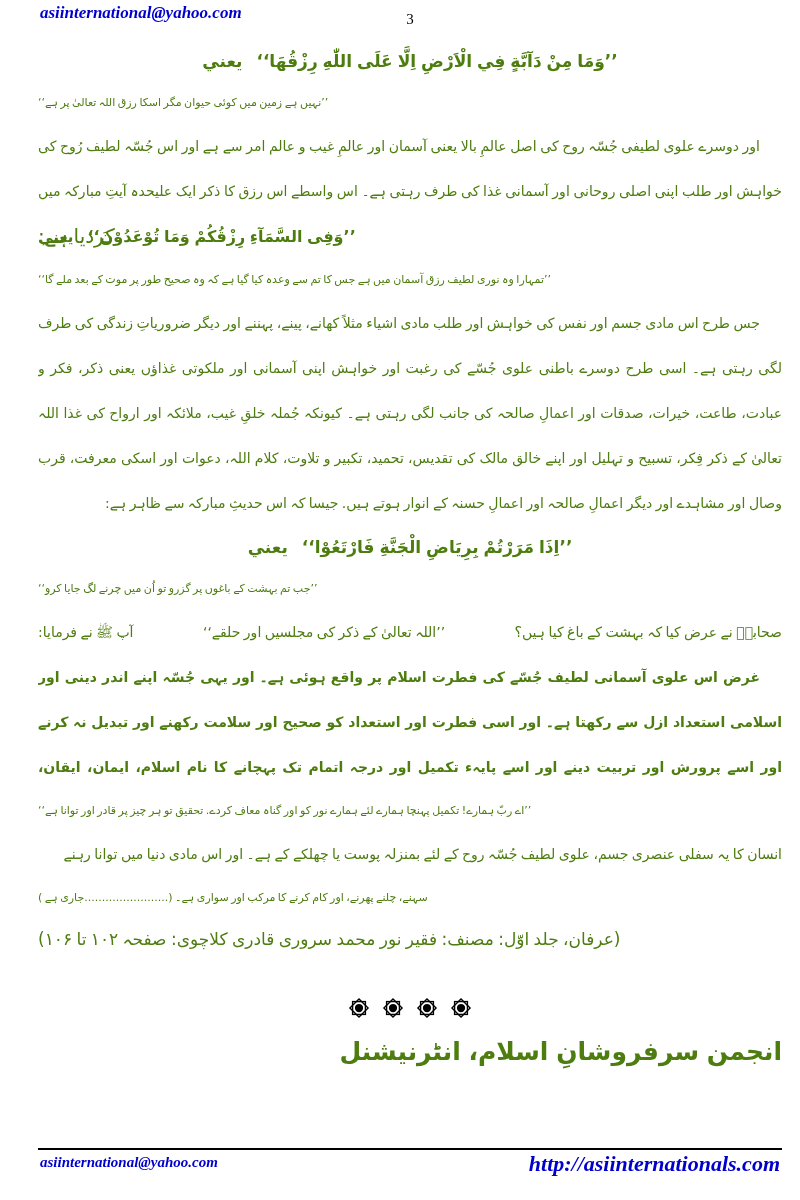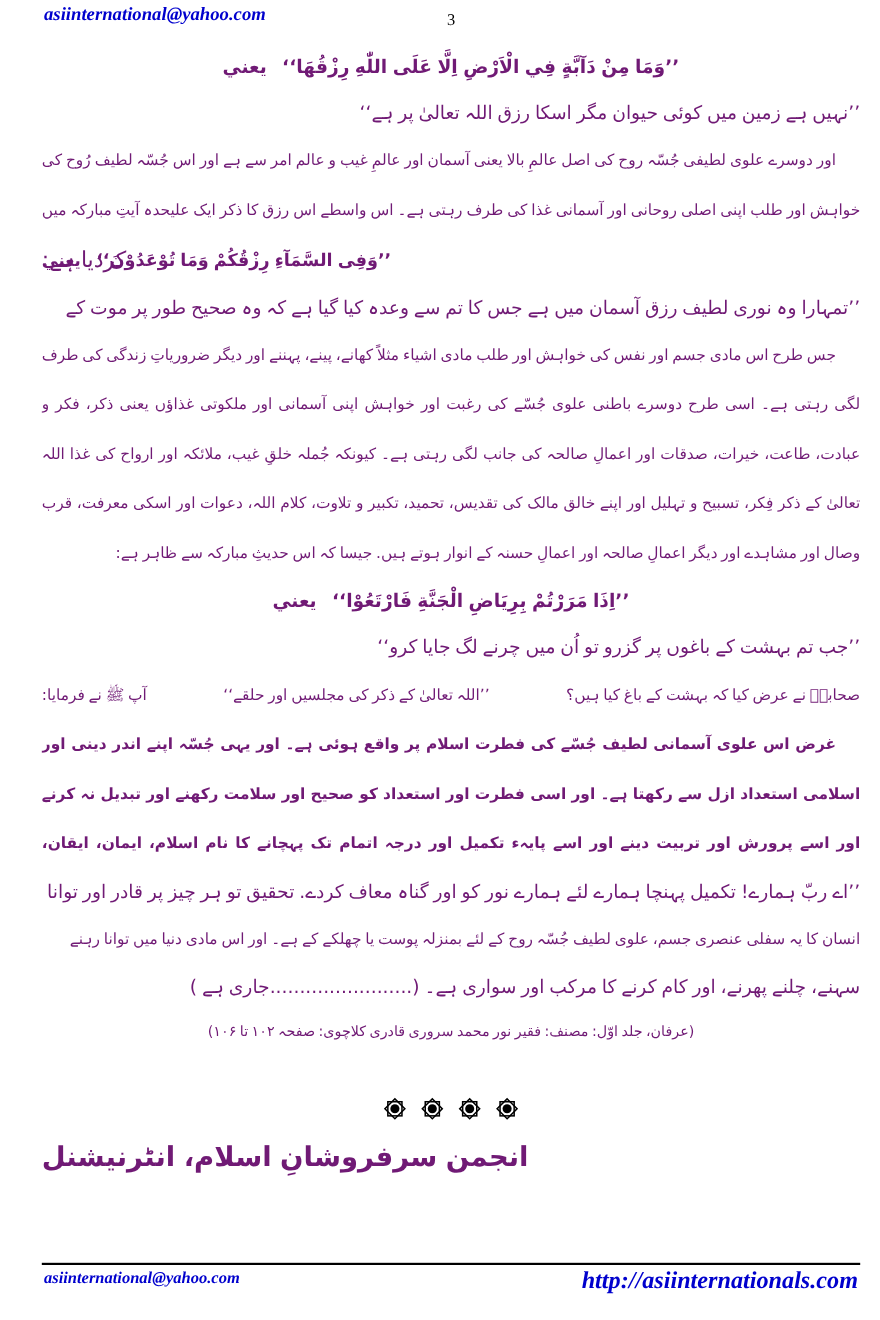--- a/index.html
+++ b/index.html
@@ -17,58 +17,58 @@
     font-size:17px;color:#0000cd;text-decoration:none;
   }
   .page-num{
     position:absolute;top:11px;left:0;width:100%;text-align:center;
     font-family:"Liberation Serif",serif;font-size:15px;color:#000;
   }
 
   
   .content{
     position:absolute;top:40px;left:28px;right:28px;
-    direction:rtl;color:#701a75;word-spacing:-1px;
+    direction:rtl;color:#4d7c0f;word-spacing:-1px;
   }
   .arabic{
     text-align:center;font-weight:bold;font-size:17px;line-height:42px;
     height:42px;overflow:hidden;
   }
   .arabic .tail{font-weight:bold;padding-right:14px;}
   .trans{
-    text-align:right;font-size:17px;line-height:42px;height:42px;overflow:hidden;
+    text-align:left;font-size:11px;line-height:42px;height:42px;overflow:hidden;
   }
   .para{
     text-align:justify;font-size:14px;line-height:45px;text-indent:22px;
     overflow:hidden;
   }
   .h2l{height:90px;} .h5l{height:225px;} .h3l{height:135px;font-weight:bold;} .h1l{height:45px;text-indent:0;}
   .inline-row{
     position:relative;height:45px;line-height:45px;overflow:hidden;font-size:15px;
   }
   .inline-row .center-part{display:block;text-align:left;font-weight:bold;font-size:16px;}
   .inline-row .center-part .tail{font-weight:bold;padding-right:14px;font-size:15px;}
   .inline-row .left-part{
     position:absolute;left:0;top:0;font-weight:normal;font-size:20px;
   }
   .spread-row{
     display:flex;justify-content:space-between;align-items:baseline;
     height:45px;line-height:45px;font-size:14px;overflow:hidden;white-space:nowrap;
   }
   .citation{
-    text-align:center;font-size:13px;line-height:40px;height:40px;overflow:hidden;
+    text-align:left;font-size:17px;line-height:40px;height:40px;overflow:hidden;
   }
 
   
   .ornament{
     margin-top:38px;text-align:center;height:28px;line-height:28px;
   }
   .ornament .star{display:inline-block;margin:0 4px;vertical-align:middle;}
   .org-title{
-    margin-top:12px;text-align:left;direction:rtl;
+    margin-top:12px;text-align:right;direction:rtl;
     font-size:25px;font-weight:bold;letter-spacing:1px;
   }
 
   
   .ftr-rule{
     position:absolute;top:1148px;left:28px;right:28px;height:0;
     border-top:2px solid #000;
   }
   .ftr-email{
     position:absolute;top:1154px;left:30px;

